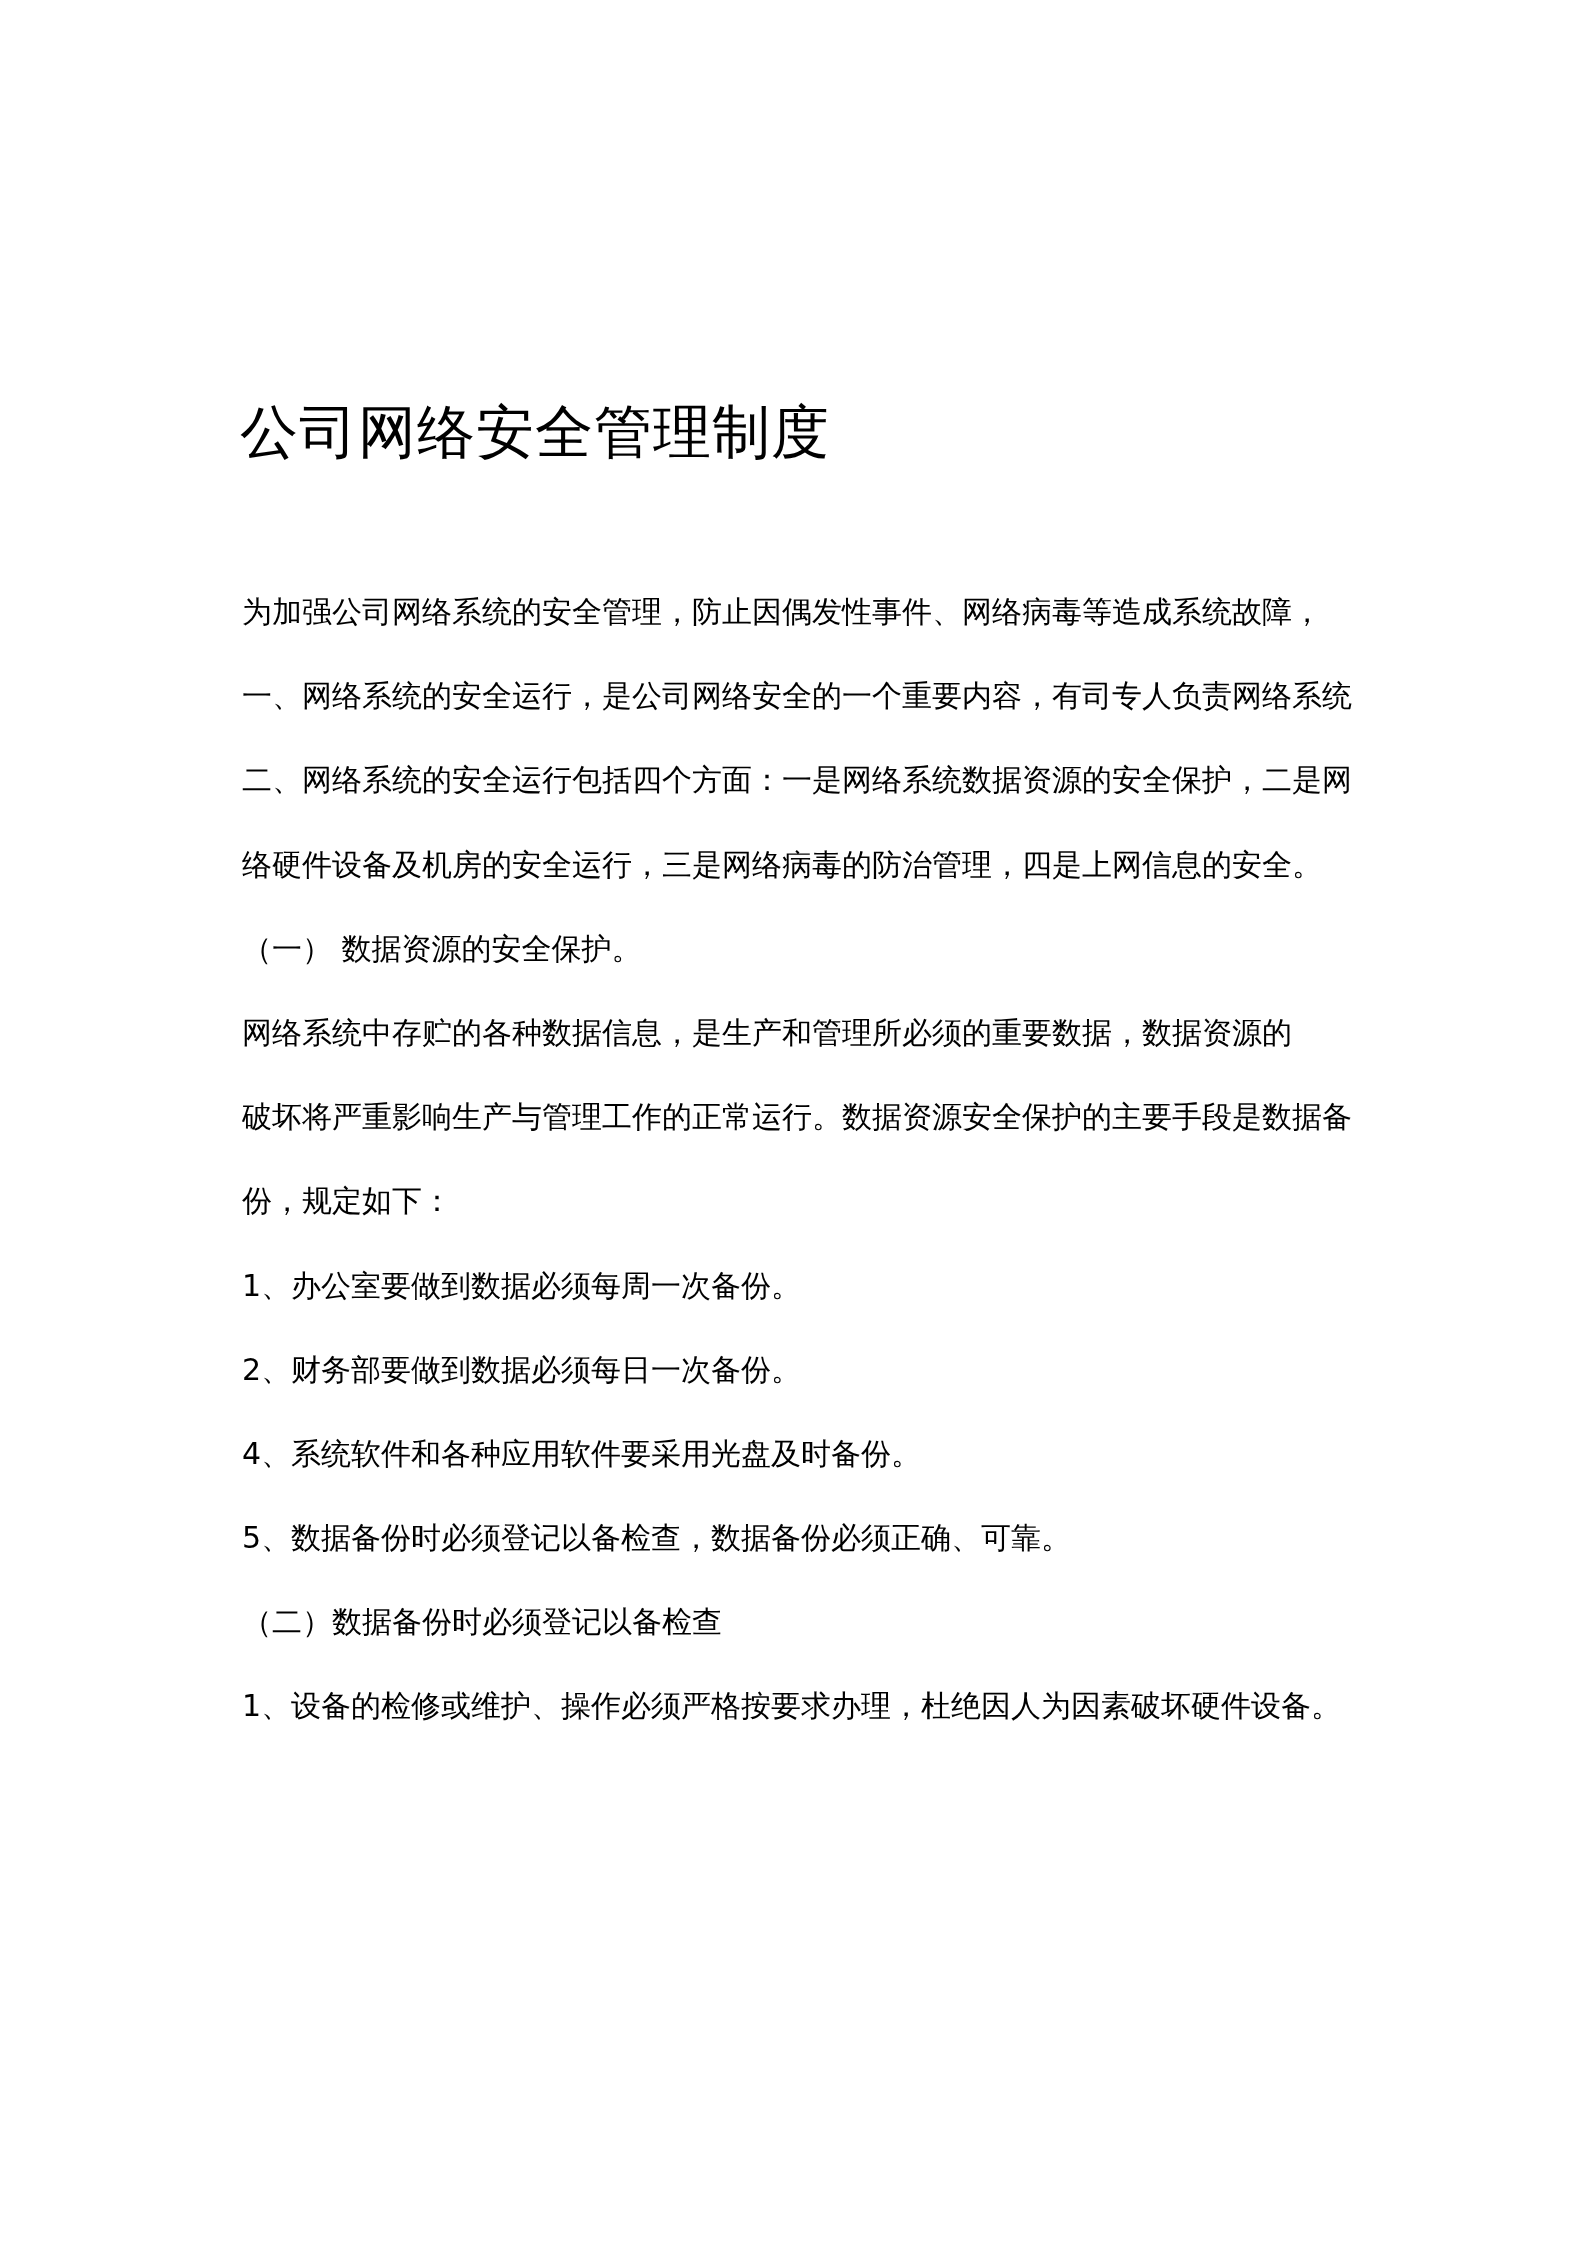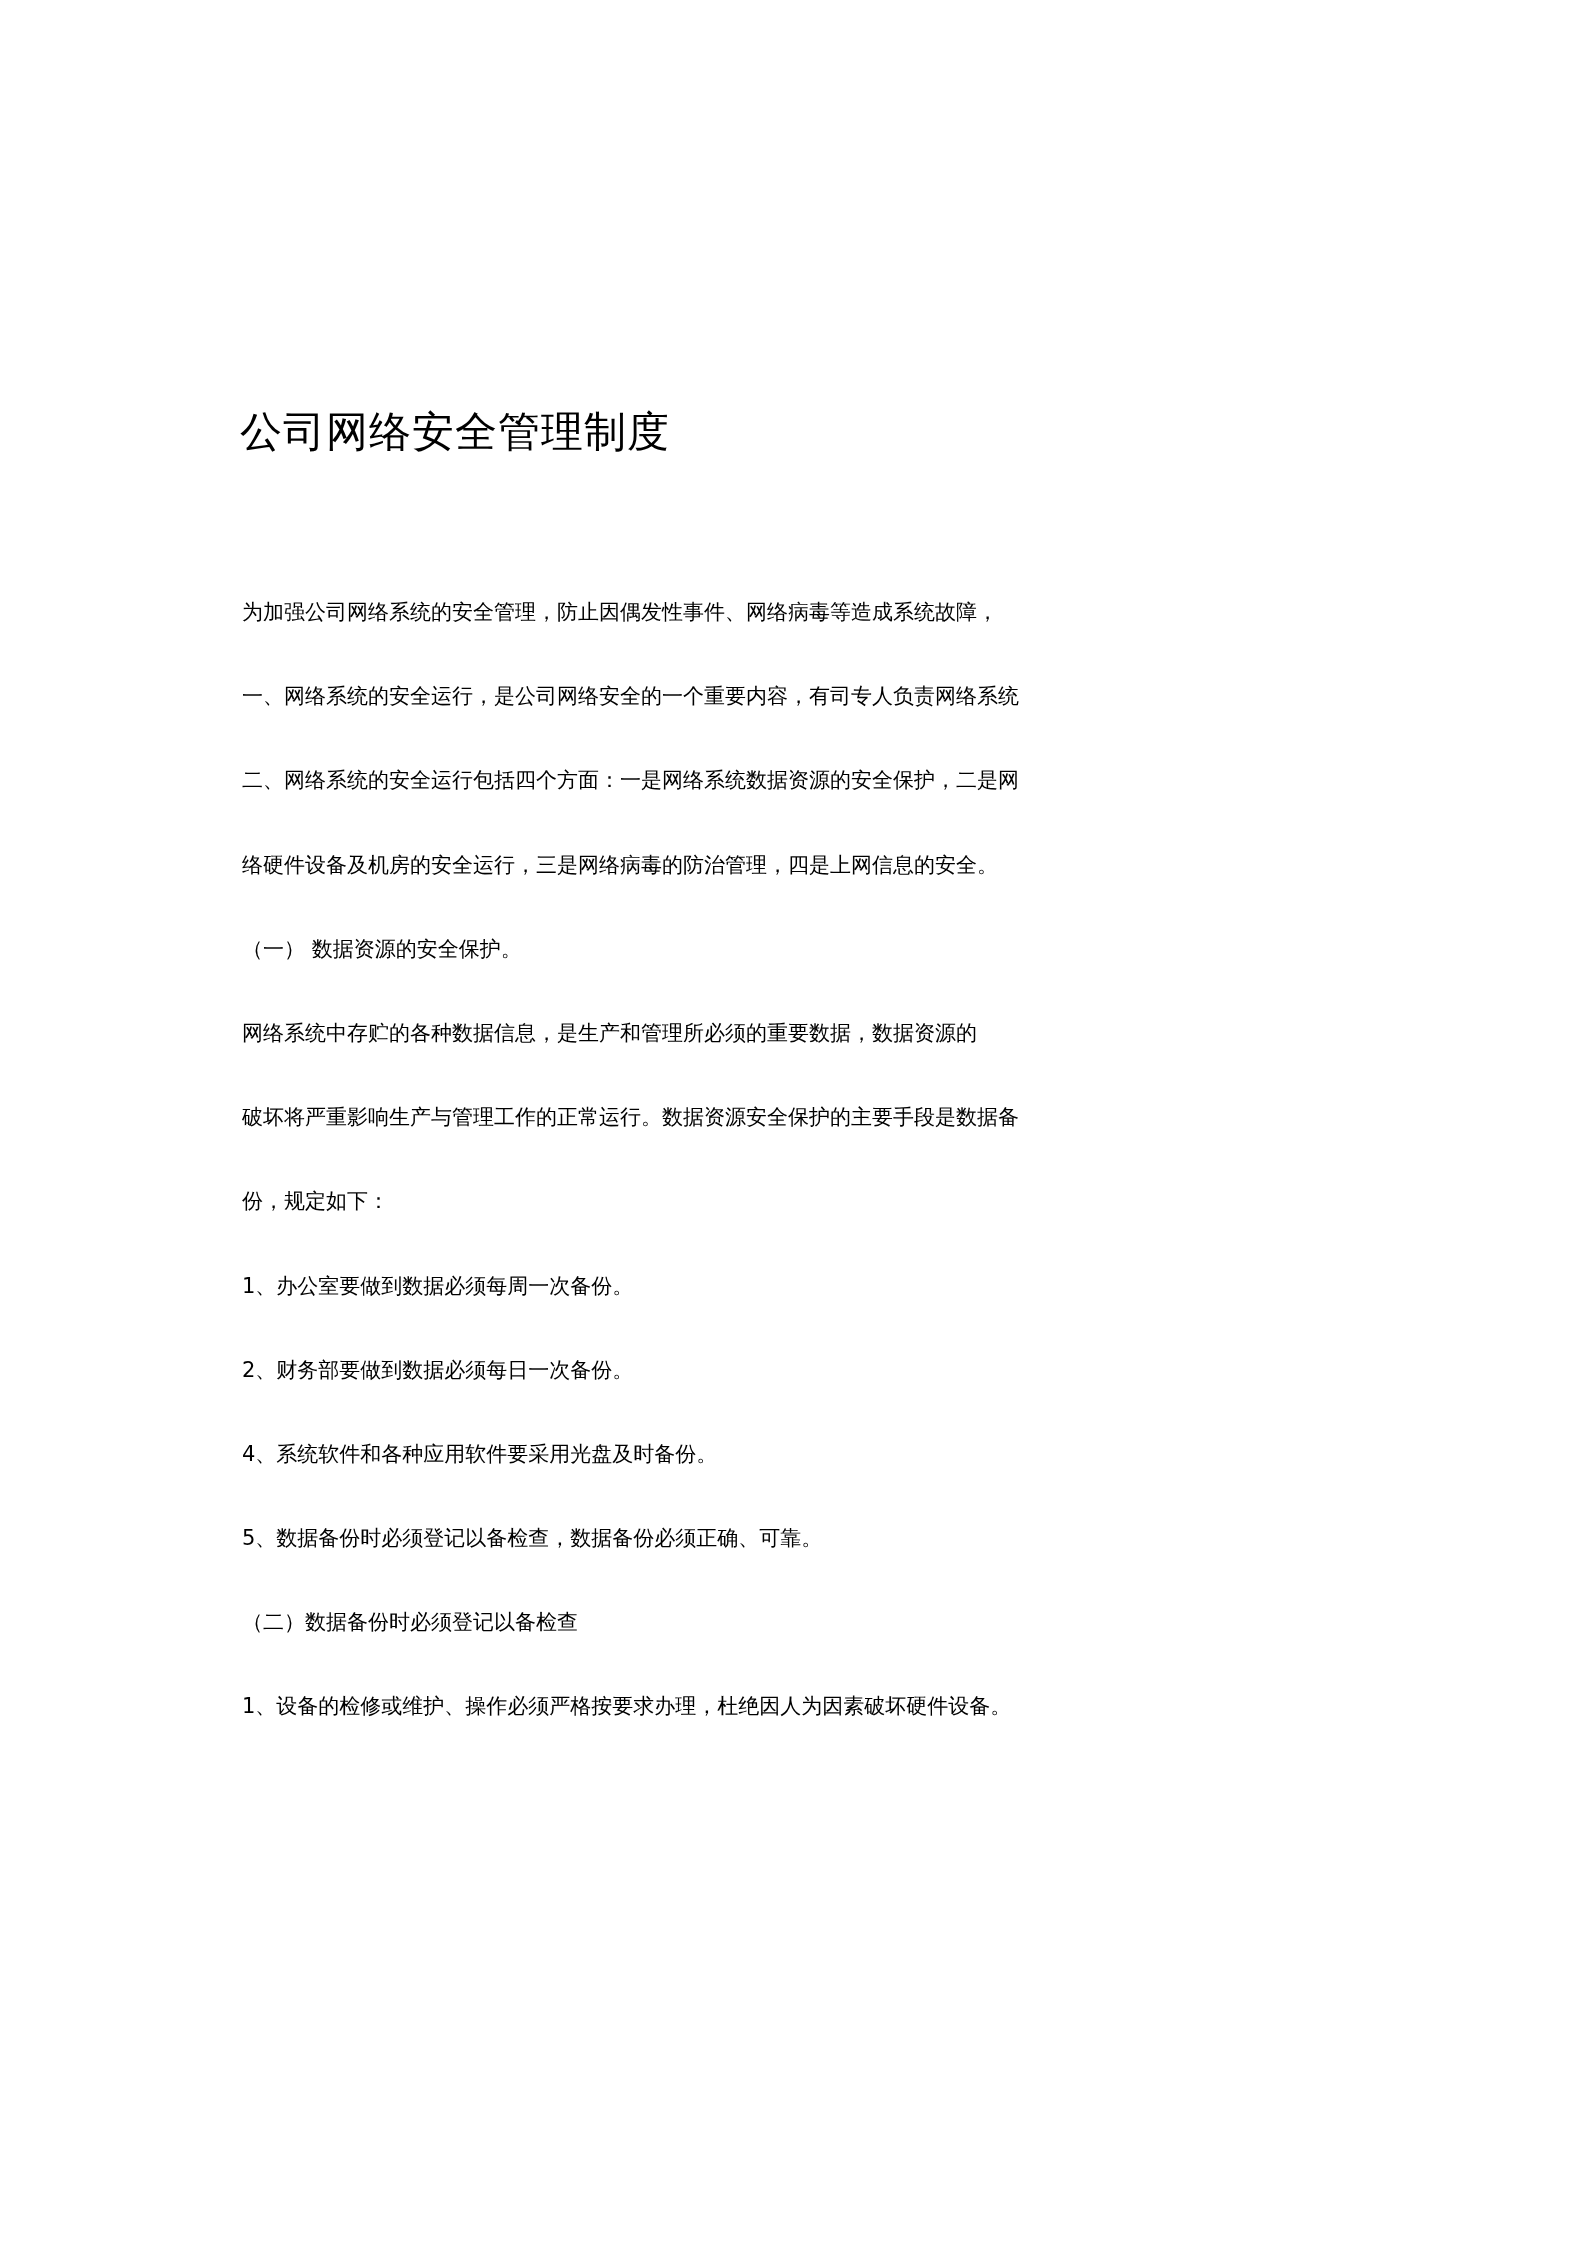--- a/index.html
+++ b/index.html
@@ -1,22 +1,22 @@
 <!DOCTYPE html>
 <html><head>
 <meta charset="utf-8">
 <style>
   html, body { margin: 0; padding: 0; background: #ffffff; }
   body { width: 1587px; height: 2245px; position: relative; overflow: hidden;
          font-family: "DejaVu Sans", "Liberation Sans", sans-serif; color: #000; }
   .page { position: absolute; left: 0; top: 0; width: 1587px; height: 2245px; }
-  .title { position: absolute; left: 240px; top: 392px; font-size: 42px; line-height: 80px;
+  .title { position: absolute; left: 240px; top: 392px; font-size: 58px; line-height: 80px;
            font-weight: normal; margin: 0; white-space: nowrap; letter-spacing: 1px; }
   .body { position: absolute; left: 242px; top: 590px; width: 1120px; }
-  .line { height: 84.2px; line-height: 44px; font-size: 21px; white-space: nowrap; }
+  .line { height: 84.2px; line-height: 44px; font-size: 30px; white-space: nowrap; }
 </style>
 </head>
 <body>
 
 <div class="page">
   <h1 class="title">公司网络安全管理制度</h1>
   <div class="body">
     <div class="line">为加强公司网络系统的安全管理，防止因偶发性事件、网络病毒等造成系统故障，</div>
     <div class="line">一、网络系统的安全运行，是公司网络安全的一个重要内容，有司专人负责网络系统</div>
     <div class="line">二、网络系统的安全运行包括四个方面：一是网络系统数据资源的安全保护，二是网</div>

